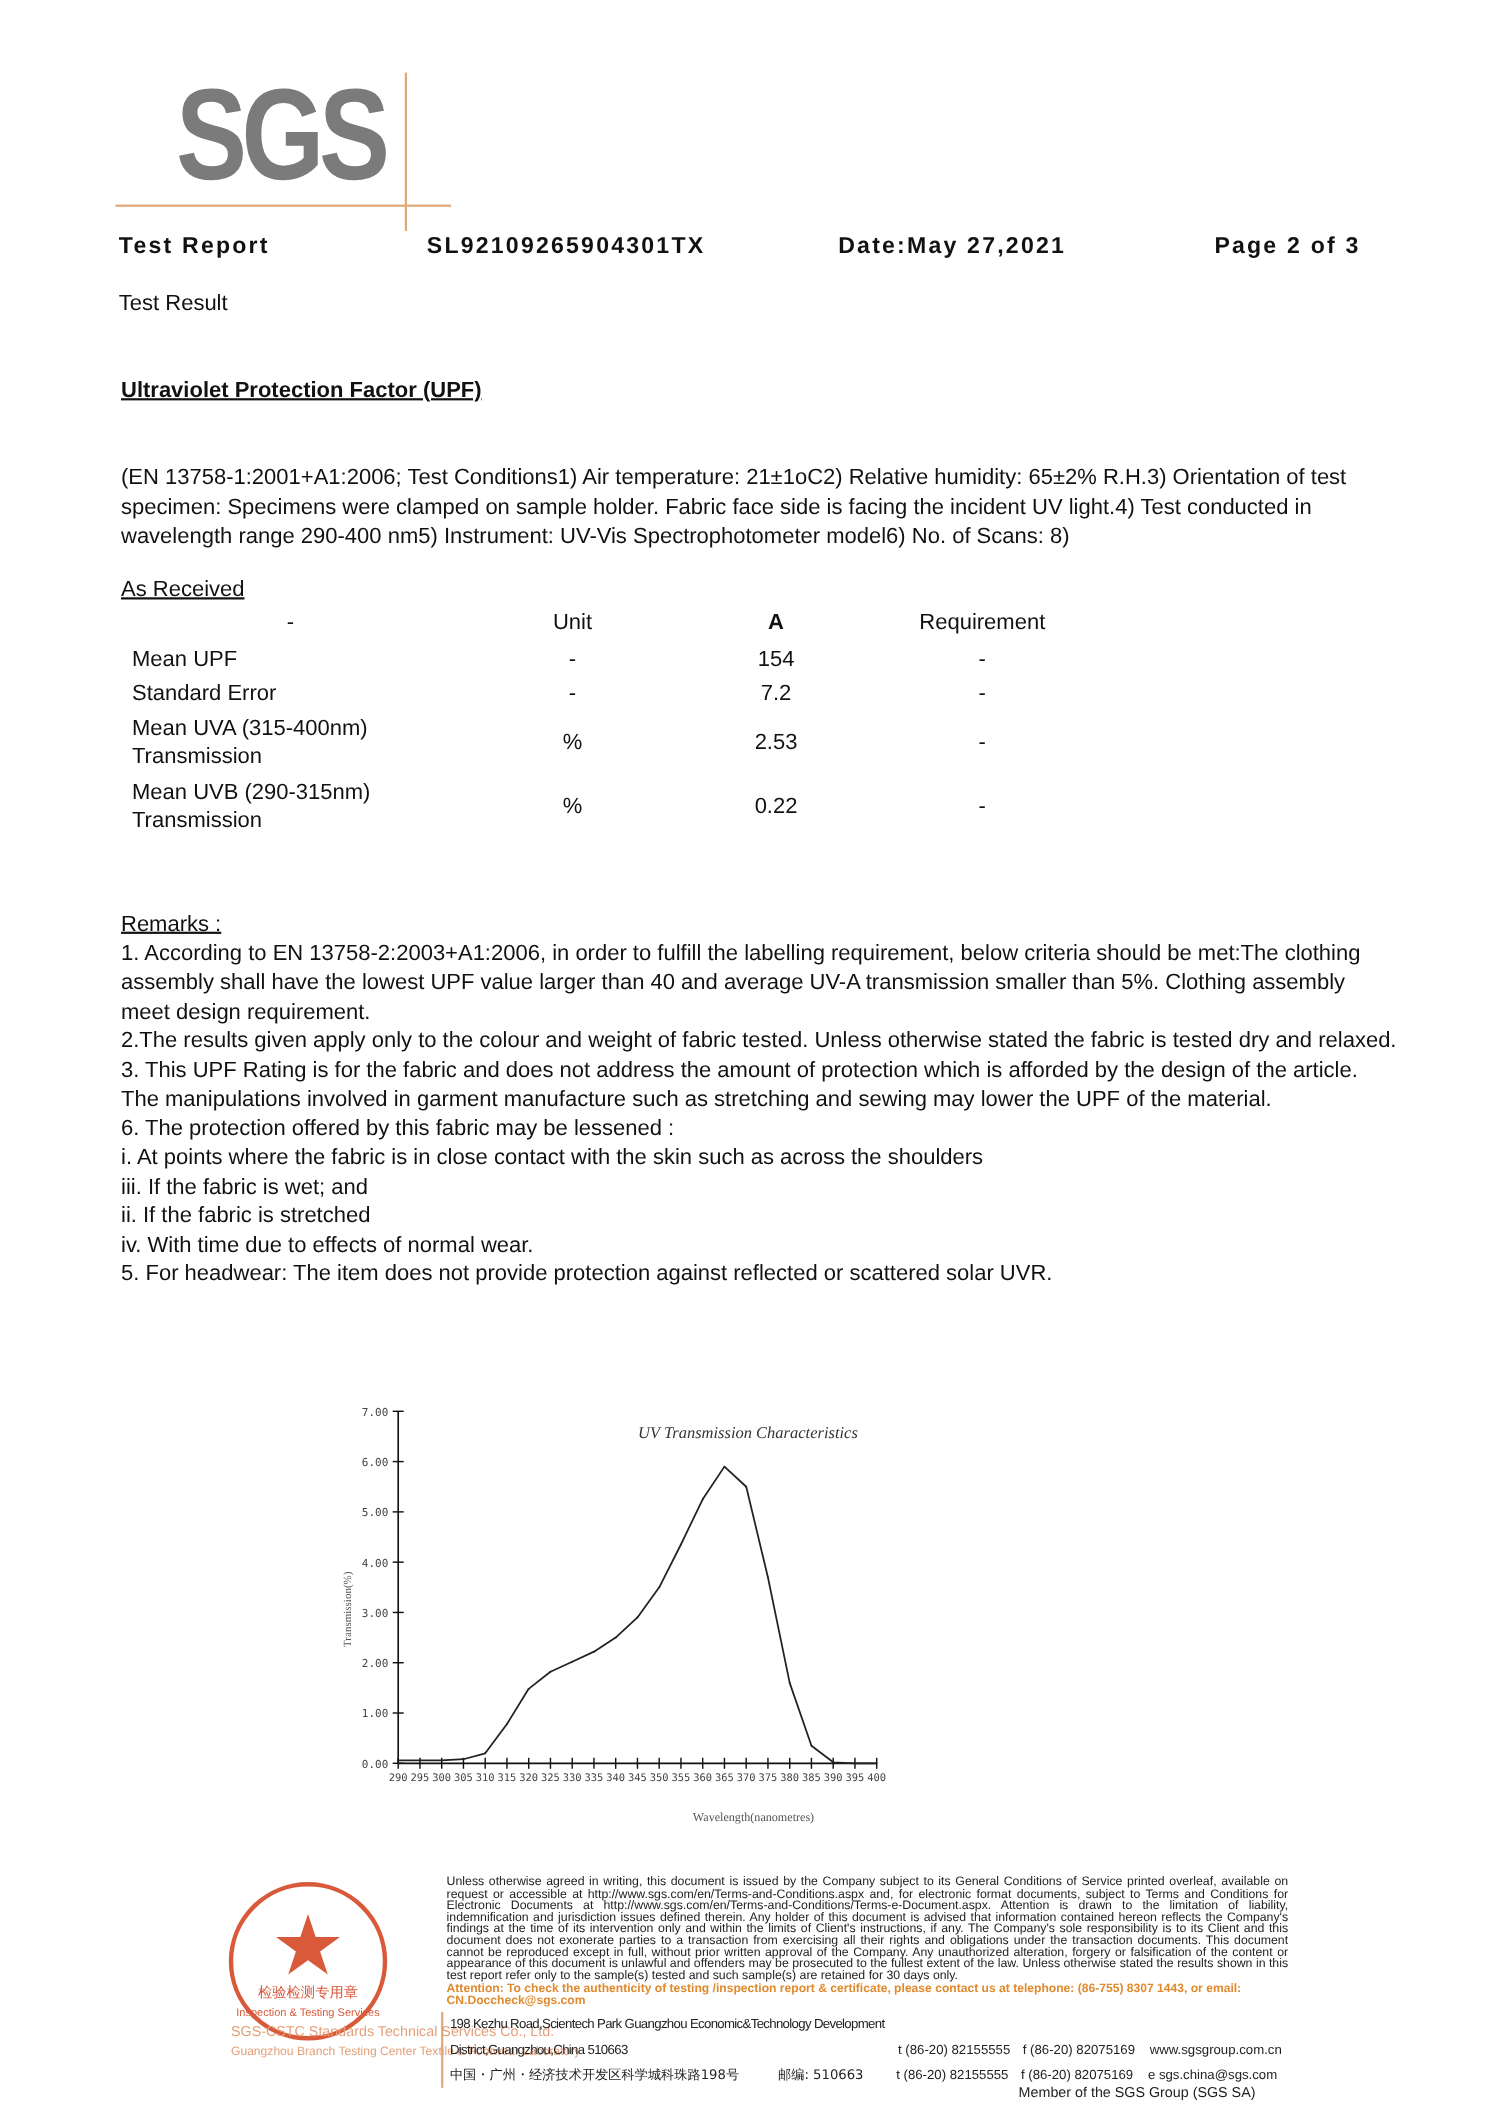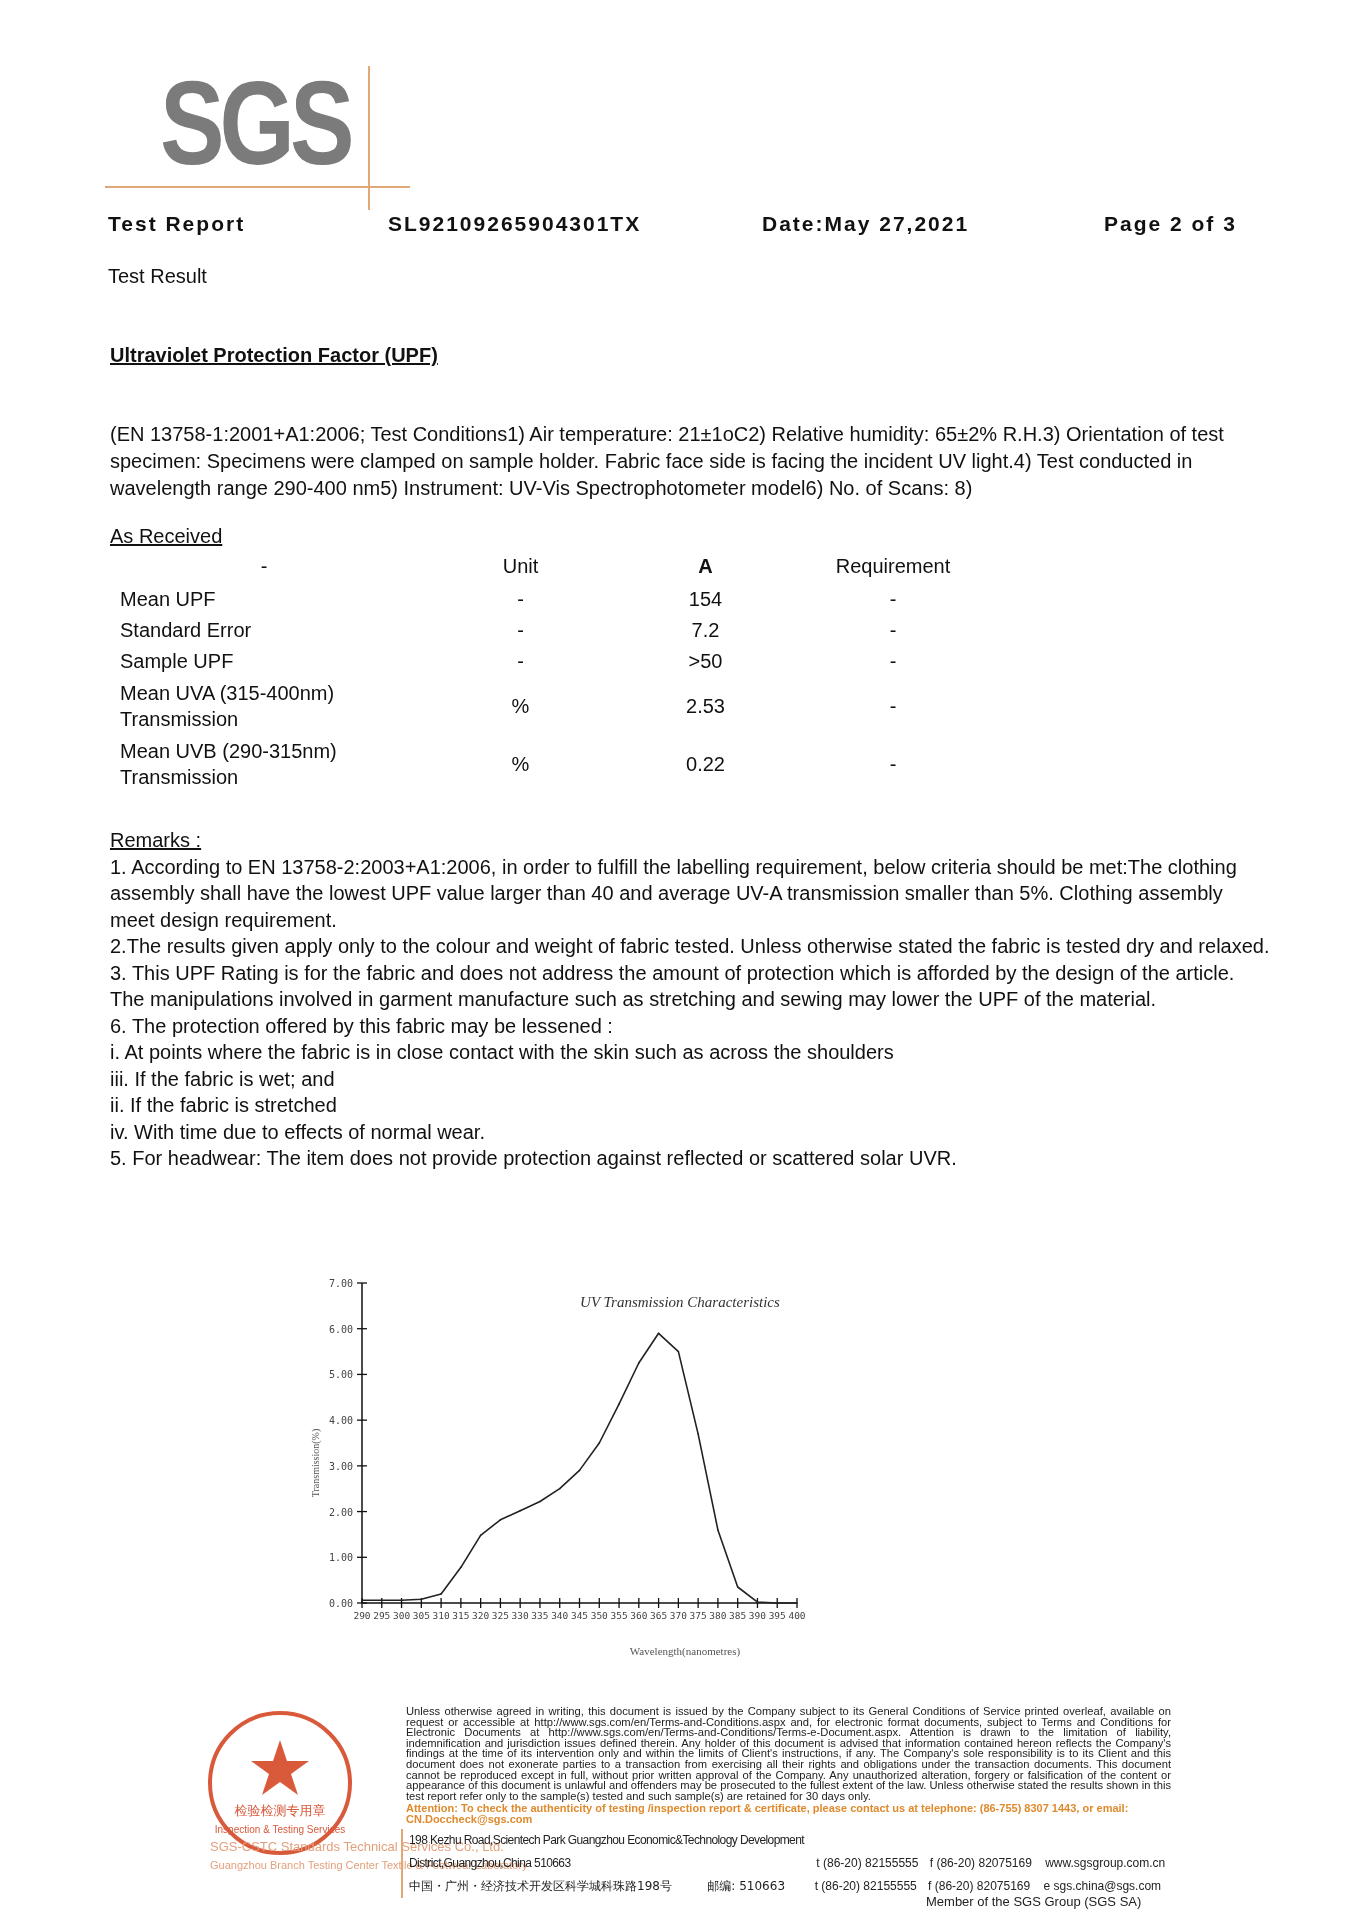--- a/index.html
+++ b/index.html
@@ -76,26 +76,20 @@
   <tr class="r1">
     <td class="c0">Mean UPF</td>
     <td class="c1">-</td>
     <td class="c2">154</td>
     <td class="c3">-</td>
   </tr>
   <tr class="r1">
     <td class="c0">Standard Error</td>
     <td class="c1">-</td>
     <td class="c2">7.2</td>
-    <td class="c3">-</td>
-  </tr>
-  <tr class="r1">
-    <td class="c0">Sample UPF</td>
-    <td class="c1">-</td>
-    <td class="c2">&gt;50</td>
     <td class="c3">-</td>
   </tr>
   <tr class="r2">
     <td class="c0"><span>Mean UVA (315-400nm)</span><br><span>Transmission</span></td>
     <td class="c1">%</td>
     <td class="c2">2.53</td>
     <td class="c3">-</td>
   </tr>
   <tr class="r2">
     <td class="c0"><span>Mean UVB (290-315nm)</span><br><span>Transmission</span></td>

